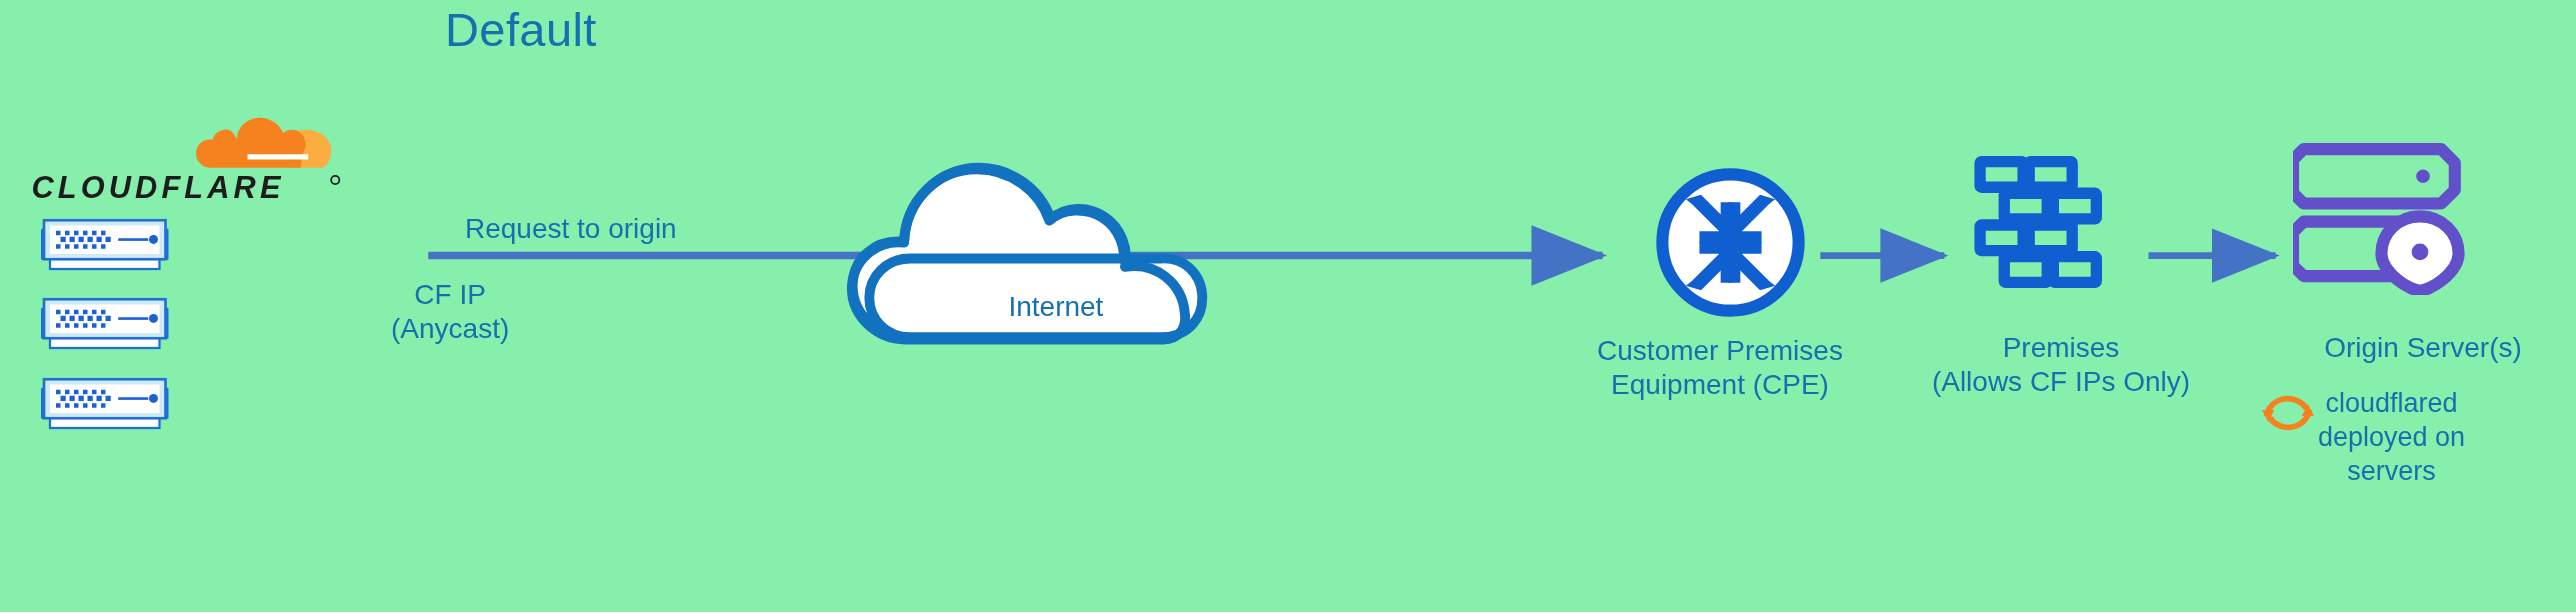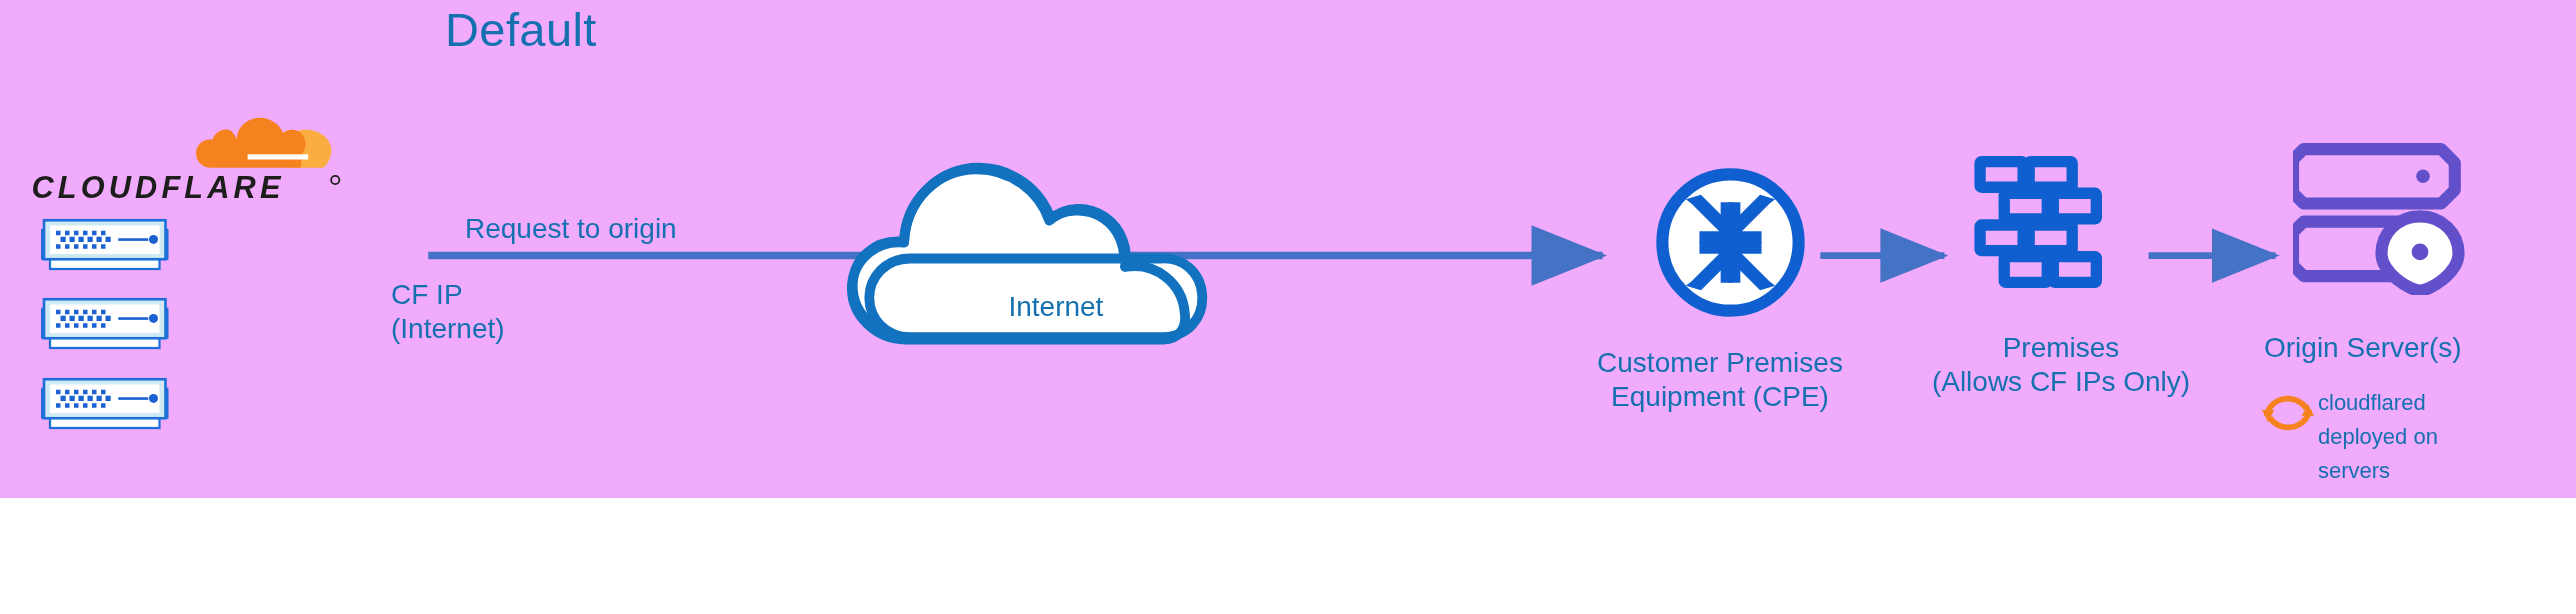--- a/index.html
+++ b/index.html
@@ -7,22 +7,22 @@
     padding: 0;
     background: #ffffff;
   }
   body {
     font-family: "Liberation Sans", sans-serif;
     -webkit-font-smoothing: antialiased;
   }
   #stage {
     position: relative;
     width: 2576px;
-    height: 498px;
-    background: #f0abfc;
+    height: 612px;
+    background: #86efac;
     overflow: hidden;
   }
   .abs { position: absolute; }
 
   
   #diagram-title {
     left: 445px;
     top: 1.5px;
     font-size: 47px;
     color: #1470AF;
@@ -59,53 +59,53 @@
     height: 54px;
   }
   .switch svg { display:block; }
 
   
   .label-blue {
     color: #1470AF;
     font-size: 28px;
     line-height: 34px;
     white-space: pre-line;
+    text-align: center;
   }
   #label-request {
     left: 465px;
     top: 212px;
     font-size: 28px;
   }
   #label-cfip {
     left: 391px;
     top: 278px;
   }
   #label-cpe {
     left: 1561px;
     top: 334px;
     text-align: center;
     width: 318px;
-    margin-top: 12px;
   }
   #label-firewall {
     left: 1902px;
     top: 331px;
     text-align: center;
     width: 318px;
   }
   #label-origin {
     left: 2217px;
     top: 331px;
     width: 318px;
     margin-left: 47px;
   }
   #label-cloudflared {
     left: 2318px;
     top: 386px;
-    font-size: 22px;
+    font-size: 27px;
     line-height: 34px;
   }
 
   
   #connectors { left: 0; top: 0; width: 2576px; height: 614px; pointer-events: none; }
   #cloud-svg { left: 836px; top: 110px; width: 435px; height: 235px; }
   #router-svg { left: 1651px; top: 163px; width: 159px; height: 159px; }
   #firewall-svg { left: 1968px; top: 151px; width: 151px; height: 151px; }
   #origin-svg { left: 2293px; top: 140px; width: 189px; height: 155px; }
   #cloudflared-svg { left: 2259px; top: 384px; width: 58px; height: 58px; }
@@ -326,21 +326,21 @@
       <path d="M10 42 A28 26 0 0 1 62 32"></path>
       <path d="M66 34 A28 26 0 0 1 14 44"></path>
     </g>
     <path d="M4 34 L20 34 L12 50 Z" fill="#F6821F"></path>
     <path d="M72 42 L56 42 L64 26 Z" fill="#F6821F"></path>
   </svg>
 
   <div class="abs label-blue" id="label-request">Request to origin</div>
 
   <div class="abs label-blue" id="label-cfip">CF IP
-(Internet)</div>
+(Anycast)</div>
 
   <div class="abs label-blue" id="label-cpe">Customer Premises
 Equipment (CPE)</div>
 
   <div class="abs label-blue" id="label-firewall">Premises
 (Allows CF IPs Only)</div>
 
   <div class="abs label-blue" id="label-origin">Origin Server(s)</div>
 
   <div class="abs label-blue" id="label-cloudflared">cloudflared

